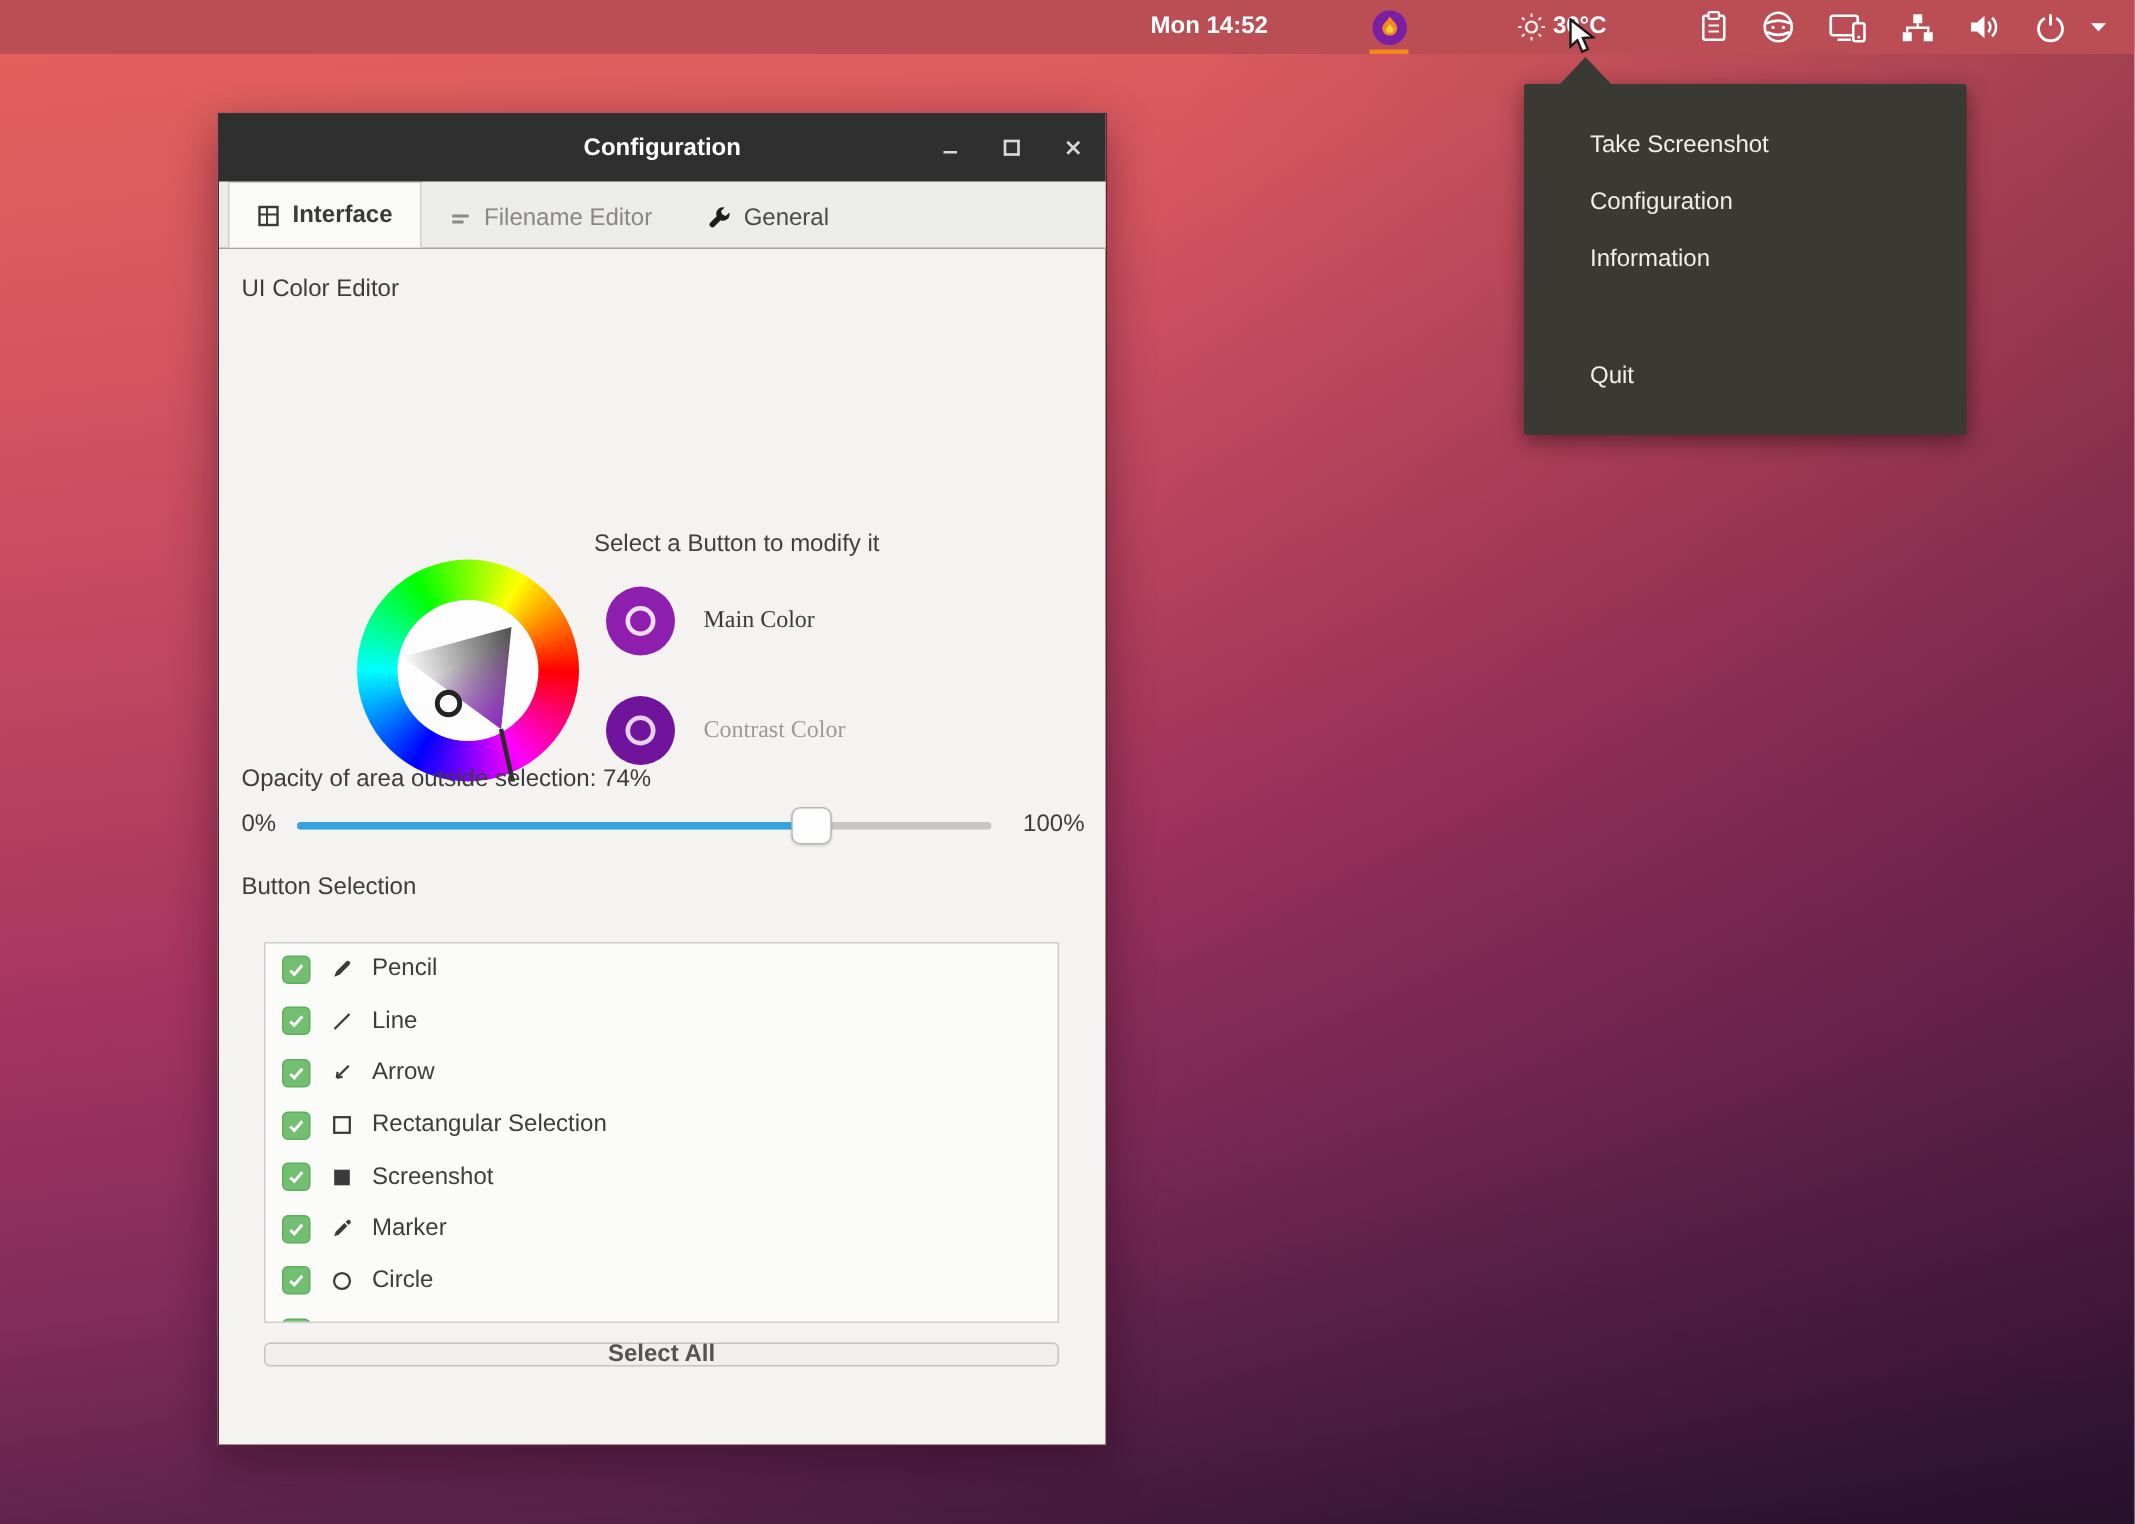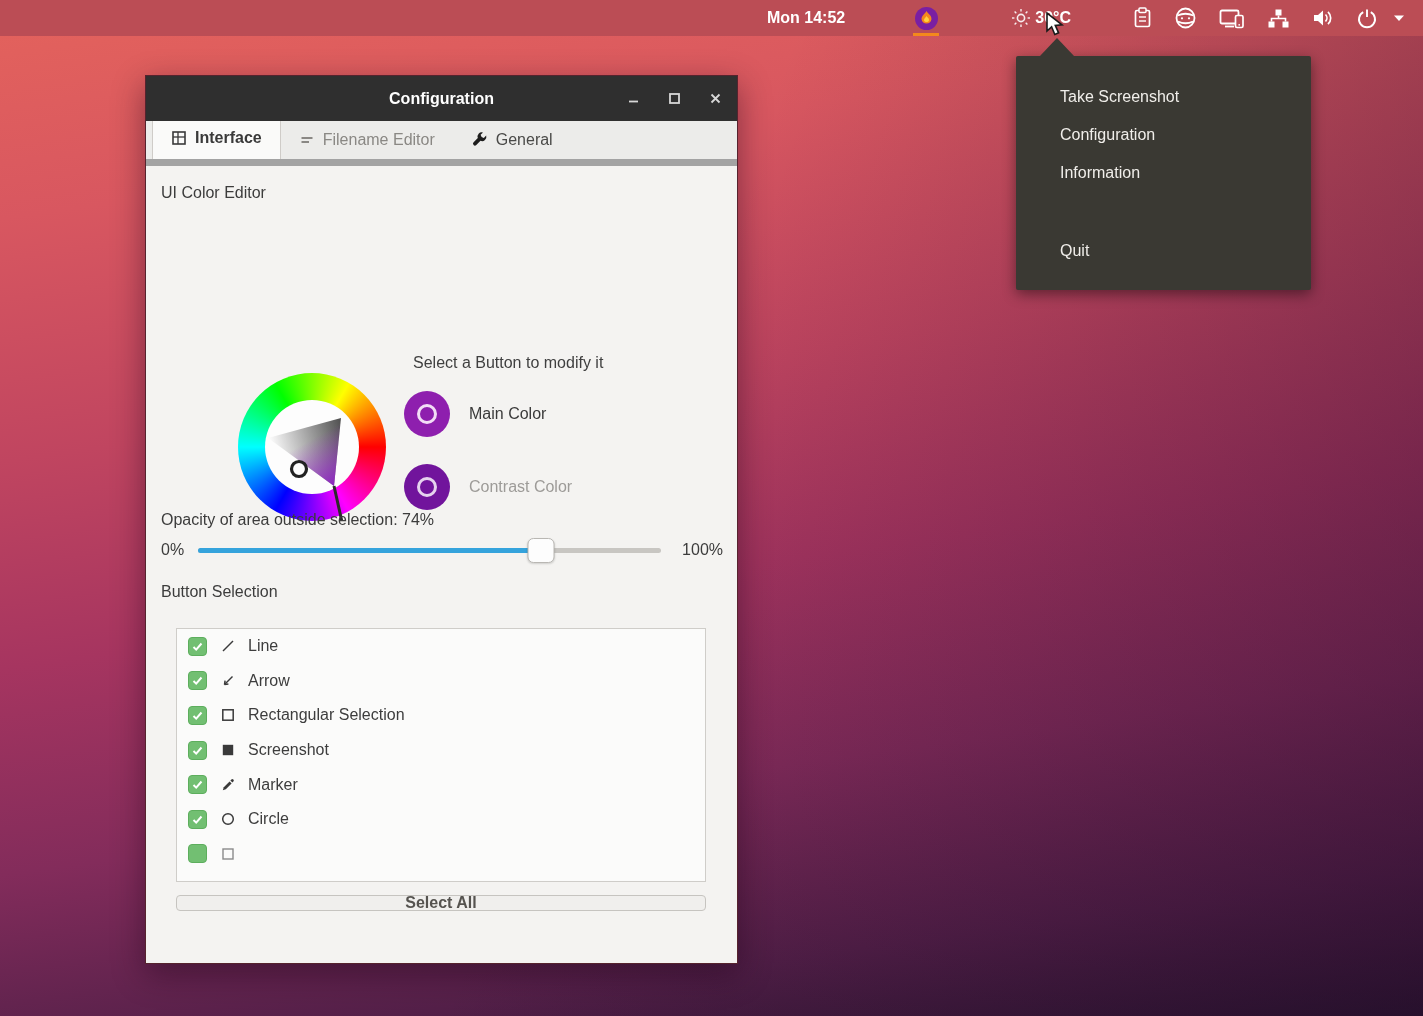--- a/index.html
+++ b/index.html
@@ -59,21 +59,21 @@
   }
   .titlebar-title {
     position:absolute; left:0; right:0; text-align:center;
     color:#fff; font-weight:bold; font-size:16px;
   }
   .win-controls { position:absolute; right:12px; display:flex; gap:21px; align-items:center; }
   .win-btn { width:20px; height:20px; display:flex; align-items:center; justify-content:center; }
 
   .tabbar {
     height:45px; background:#ececea; display:flex; align-items:flex-end;
-    border-bottom:7px solid #a3a3a3; padding-left:6px;
+    border-bottom:1px solid #a3a3a3; padding-left:6px;
   }
   .tab {
     height:39px; display:flex; align-items:center; gap:8px; padding:0 18px;
     font-size:16px; color:#8a8884;
   }
   .tab.active {
     background:#fafaf9; border:1px solid #cfccc8; border-bottom:none; height:44px;
     color:#3a3a3a; font-weight:bold;
   }
   .tab .tab-icon { display:flex; }
@@ -89,26 +89,26 @@
   .wheel-ring {
     position:absolute; inset:0; border-radius:50%;
     background:conic-gradient(from 90deg, #f00, #f0f, #00f, #0ff, #0f0, #ff0, #f00);
   }
   .wheel-inner {
     position:absolute; left:27px; top:27px; width:94px; height:94px; border-radius:50%;
     background:#fdfdfd;
   }
   .wheel-svg { position:absolute; inset:0; }
 
-  .prompt { position:absolute; left:250px; top:188px; font-size:16px; color:#3f3f3f;margin-left:17px; }
+  .prompt { position:absolute; left:250px; top:188px; font-size:16px; color:#3f3f3f; }
   .color-btn { position:absolute; width:46px; height:46px; border-radius:50%; display:flex; align-items:center; justify-content:center; }
   .cb-main { left:258px; top:225px; }
   .cb-contrast { left:258px; top:298px; }
   .color-btn-ring { width:20px; height:20px; border-radius:50%; border:3.5px solid #f2ddf6; }
-  .color-label { position:absolute; font-size:16px; }
+  .color-label { position:absolute; font-size:16px;font-family:Liberation Serif, serif; }
   .lbl-main { left:323px; top:239px; color:#3a3a3a; }
   .lbl-contrast { left:323px; top:312px; color:#9d9b98; }
 
   
   .opacity-label { position:absolute; left:15px; top:441px; font-size:16px; color:#3c3c3c; }
   .op-row-label { top:345px; font-weight:normal; }
   .slider-row { position:absolute; left:15px; top:372px; width:562px; height:26px; }
   .slider-min { position:absolute; left:0; top:3px; font-size:16px; color:#3c3c3c; }
   .slider-max { position:absolute; right:0; top:3px; font-size:16px; color:#3c3c3c; }
   .slider-track { position:absolute; left:37px; top:10px; width:463px; height:5px; background:#c8c6c2; border-radius:3px; }
@@ -323,20 +323,33 @@
         <div class="slider-fill" style="width: 74%;"></div>
         <div class="slider-handle" style="left:74%;"></div>
       </div>
       <span class="slider-max">100%</span>
     </div>
 
     <div class="section-title t-buttons">Button Selection</div>
 
     <div class="tool-list">
 
+      <div class="tool-row">
+        <div class="checkbox">
+          <svg width="13" height="13" viewBox="0 0 13 13">
+              <path d="M2.5 7 L5.2 9.6 L10.5 3.5" fill="none" stroke="#fff" stroke-width="2"></path>
+            </svg>
+        </div>
+        <span class="tool-icon">
+          <svg width="16" height="16" viewBox="0 0 16 16">
+              <path d="M2.8 13.2 L4.2 9.6 L10.8 3 A1.55 1.55 0 0 1 13 5.2 L6.4 11.8 Z" fill="#3a3a3a"></path>
+            </svg>
+        </span>
+        <span class="tool-label">Pencil</span>
+      </div>
 
       <div class="tool-row">
         <div class="checkbox">
           <svg width="13" height="13" viewBox="0 0 13 13">
               <path d="M2.5 7 L5.2 9.6 L10.5 3.5" fill="none" stroke="#fff" stroke-width="2"></path>
             </svg>
         </div>
         <span class="tool-icon">
           <svg width="16" height="16" viewBox="0 0 16 16">
               <line x1="3" y1="13" x2="13" y2="3" stroke="#3a3a3a" stroke-width="1.5"></line>

